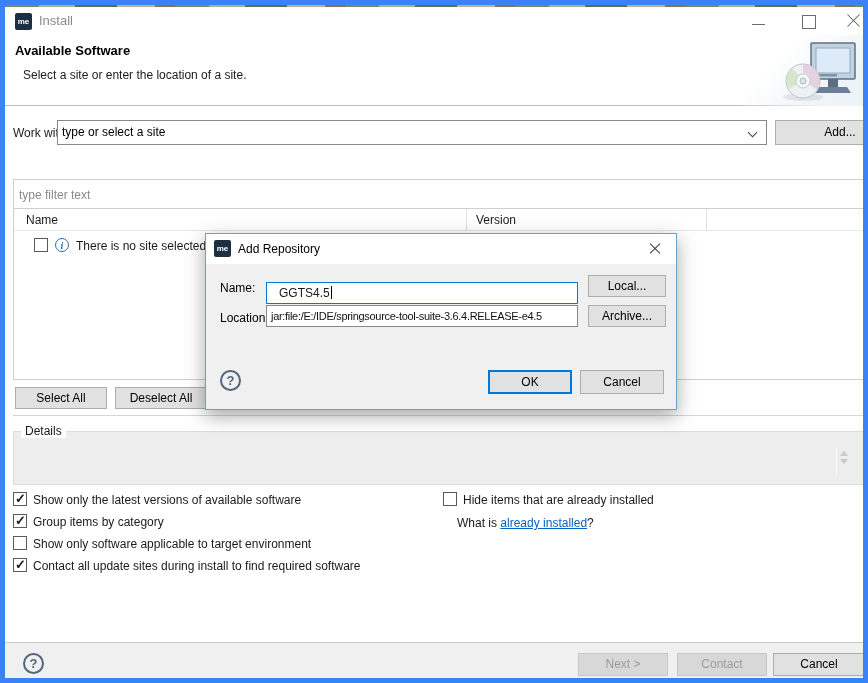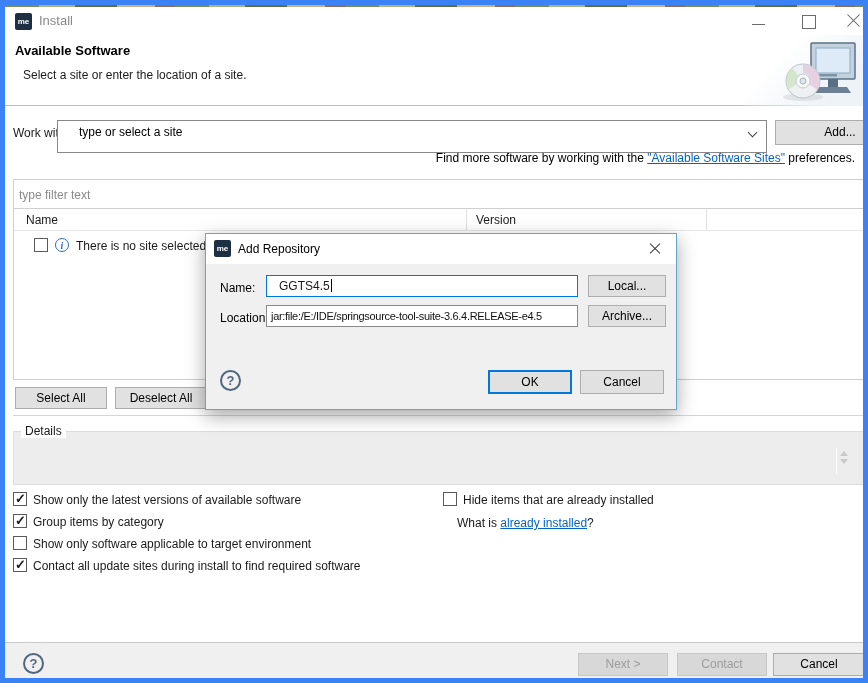--- a/index.html
+++ b/index.html
@@ -31,22 +31,22 @@
   .header{ position:absolute; top:30px; left:0; width:100%; height:71px; background:#fff; border-bottom:1px solid #bfbfbf; }
   .header::before{ content:""; position:absolute; right:0; top:0; width:120px; height:71px;
     background:linear-gradient(135deg, rgba(255,255,255,0) 30%, #eef3f8 80%); }
   .page-title{ position:absolute; left:10px; top:8px; font-size:13px; font-weight:bold; color:#000; }
   .page-sub{ position:absolute; left:18px; top:33px; color:#1a1a1a; }
   .banner-icon{ position:absolute; right:4px; top:2px; }
   
   .label{ position:absolute; }
   .workwith-label{ left:8px; top:121px; }
   .combo{
-    position:absolute; left:52px; top:115px; width:710px; height:33px; background:#fff;
-    border:1px solid #888; line-height:23px; padding-left:21px; color:#000;
+    position:absolute; left:52px; top:115px; width:710px; height:25px; background:#fff;
+    border:1px solid #888; line-height:23px; padding-left:4px; color:#000;
   }
   .combo-chevron{ position:absolute; right:9px; top:8px; width:8px; height:8px; }
   .combo-chevron::after{ content:""; position:absolute; left:0; top:0; width:6px; height:6px;
     border-right:1px solid #444; border-bottom:1px solid #444; transform:rotate(45deg); }
   .btn{
     position:absolute; background:#e1e1e1; border:1px solid #adadad; text-align:center;
     font-size:12px; color:#000; font-family:"Liberation Sans",sans-serif; padding:0;
   }
   .btn.disabled{ background:#d8d8d8; border-color:#c7c7c7; color:#9c9c9c; }
   .add-btn{ left:770px; top:115px; width:90px; height:25px; line-height:23px;padding-left:40px; }
@@ -107,21 +107,21 @@
   .dlg-titlebar{ position:absolute; left:0; top:0; width:100%; height:30px; background:#fff; }
   .dlg-titlebar .me-icon{ left:8px; top:6px; }
   .dlg-title{ position:absolute; left:32px; top:0; line-height:30px; color:#000;text-align:right; }
   .dlg-close{ position:absolute; right:6px; top:1px; width:30px; height:28px; }
   .dlg-close::before,.dlg-close::after{ content:""; position:absolute; left:8px; top:13px; width:14px; height:1px; background:#3c3c3c; }
   .dlg-close::before{ transform:rotate(45deg); } .dlg-close::after{ transform:rotate(-45deg); }
   .dlg-label{ position:absolute; color:#000; }
   .name-label{ left:14px; top:47px; }
   .location-label{ left:14px; top:77px; }
   .field{ position:absolute; left:60px; width:312px; height:22px; background:#fff; padding:0 4px; line-height:20px; overflow:hidden; white-space:nowrap; }
-  .name-field{ top:41px; border:1px solid #0078d7;padding-left:12px; }
+  .name-field{ top:48px; border:1px solid #0078d7;padding-left:12px; }
   .location-field{ top:71px; border:1px solid #8a8a8a; font-size:11px; letter-spacing:-0.3px; color:#111; }
   .caret{ display:inline-block; width:1px; height:13px; background:#000; vertical-align:-2px; margin-left:1px; }
   .local-btn{ left:382px; top:41px; width:78px; height:22px; line-height:20px; }
   .archive-btn{ left:382px; top:71px; width:78px; height:22px; line-height:20px; }
   .dlg-help{ left:14px; top:136px; }
   .ok-btn{ left:282px; top:136px; width:84px; height:24px; line-height:19px; border:2px solid #0078d7; }
   .dlg-cancel-btn{ left:374px; top:136px; width:84px; height:24px; line-height:21px; }
 </style>
 </head>
 <body>
@@ -154,21 +154,20 @@
       <circle cx="22" cy="44" r="3" fill="#dfe6ea" stroke="#aab4bc"></circle>
     </svg>
   </div>
 
   <div class="label workwith-label">Work with:</div>
   <div class="combo">
     <span>type or select a site</span>
     <span class="combo-chevron"></span>
   </div>
   <button class="btn add-btn">Add...</button>
-  <div class="hint"><span>Find more software by working with the </span><span class="link">"Available Software Sites"</span><span> preferences.</span></div>
 
   <input class="filter-input" type="text" placeholder="type filter text" style="">
 
   <div class="table">
     <div class="thead">
       <div class="th-name">Name</div>
       <div class="th-version">Version</div>
       <div class="col-sep" style="left:452px"></div>
       <div class="col-sep" style="left:692px"></div>
     </div>

